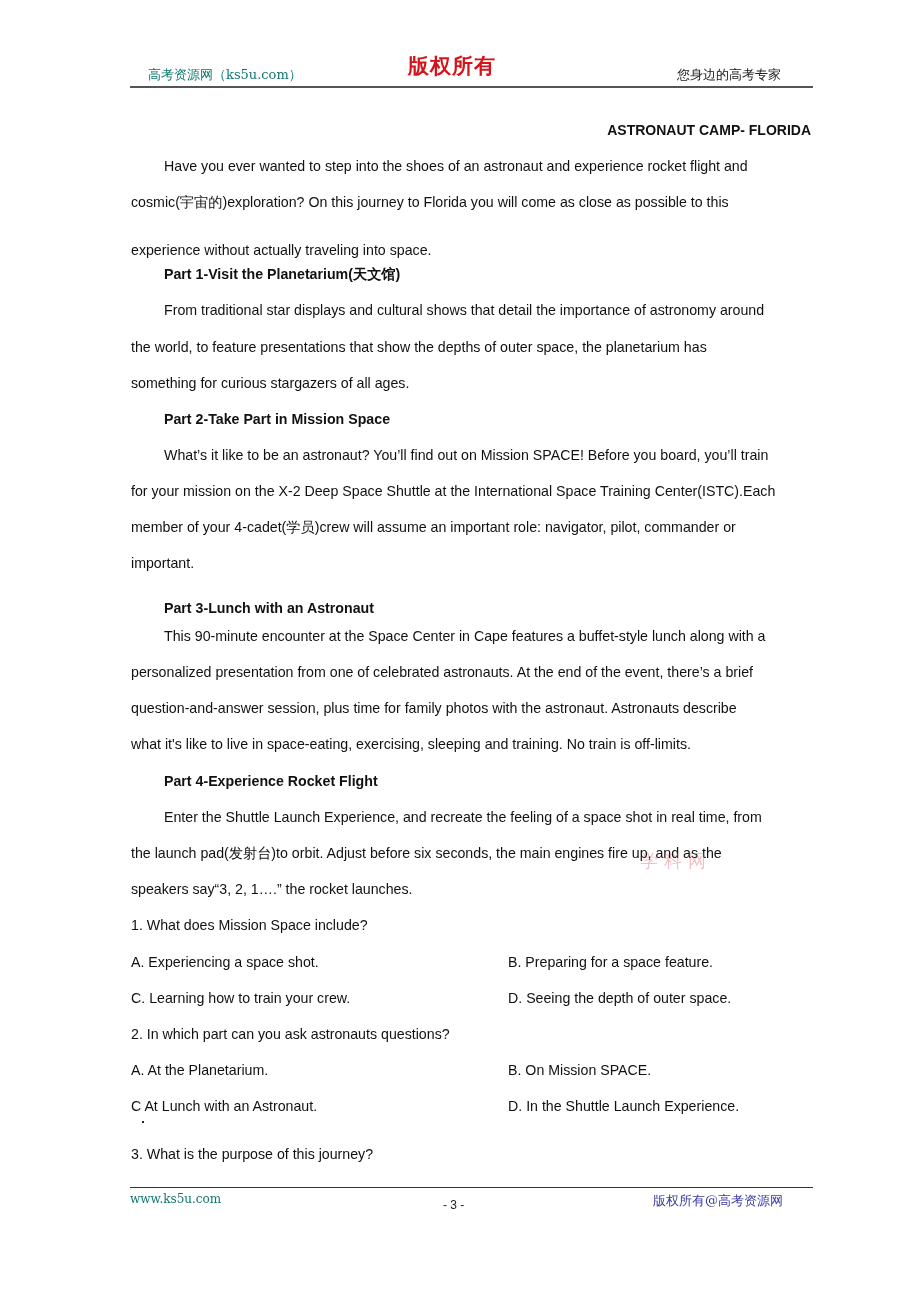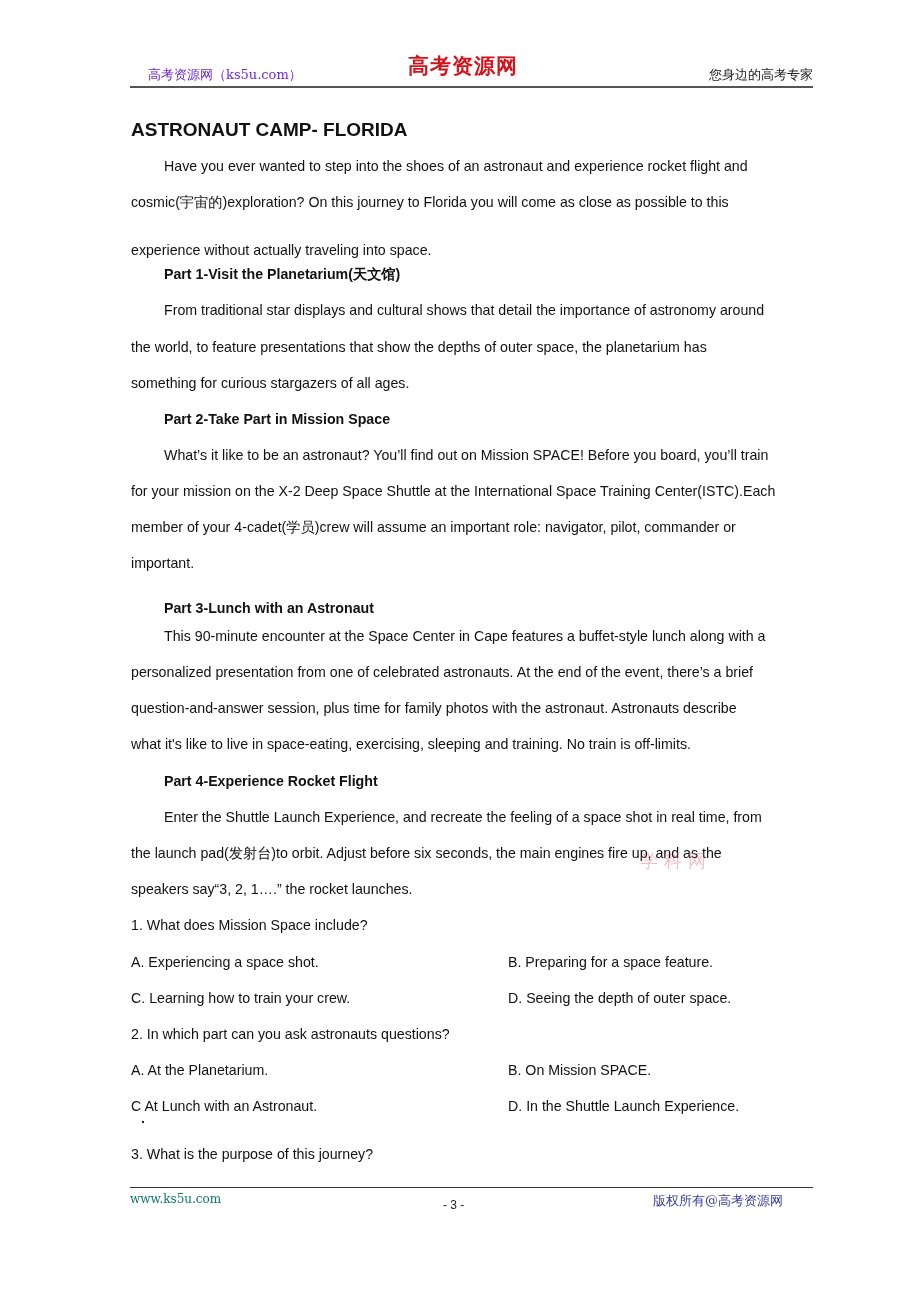--- a/index.html
+++ b/index.html
@@ -7,35 +7,35 @@
       width: 920px; height: 1302px; position: relative; overflow: hidden;
       font-family: "Liberation Sans", "DejaVu Sans", sans-serif;
       color: #111111;
     }
     .page-header {
       position: absolute; left: 130px; top: 58px; width: 683px; height: 28px;
       border-bottom: 2px solid #555555;
     }
     .hdr-left {
       position: absolute; left: 18px; top: 8px;
-      font-family: "DejaVu Serif", "Liberation Serif", serif; font-size: 13px; color: #6d28d9;
+      font-family: "DejaVu Serif", "Liberation Serif", serif; font-size: 13px; color: #0f766e;
     }
     .hdr-logo {
       position: absolute; left: 278px; top: -6px;
       font-family: "DejaVu Serif", "Liberation Serif", serif; font-size: 21px; font-weight: bold;
       color: #d4141b; letter-spacing: 1px;
     }
     .hdr-right {
-      position: absolute; right: 0; top: 8px;
+      position: absolute; right: 32px; top: 8px;
       font-family: "DejaVu Serif", "Liberation Serif", serif; font-size: 13px; color: #222;
     }
     .content { position: absolute; left: 131px; top: 0; width: 680px; font-size: 14.2px; }
     .line { position: absolute; left: 0; white-space: nowrap; line-height: 20px; }
     .indent { left: 33px; }
-    .title { left: 0; width: 680px; text-align: left; font-weight: bold; font-size: 19px; }
+    .title { left: 0; width: 680px; text-align: right; font-weight: bold; font-size: 14px; }
     .bold { font-weight: bold; text-align: right; }
     .opt-b { left: 377px; }
     .stray-dot { position: absolute; left: 142px; top: 1121px; width: 2px; height: 2px; background: #222; }
     .watermark {
       position: absolute; left: 640px; top: 843px; width: 130px; height: 30px;
       color: rgba(225, 70, 90, 0.35); font-size: 18px; letter-spacing: 6px;
       font-family: "DejaVu Serif", serif; pointer-events: none; margin-top: 6px;
     }
     .page-footer {
       position: absolute; left: 130px; top: 1187px; width: 683px; height: 30px;
@@ -49,21 +49,21 @@
     .ftr-right {
       position: absolute; right: 30px; top: 4px;
       font-family: "DejaVu Serif", "Liberation Serif", serif; font-size: 13px; color: #3a3aa0;
     }
   </style>
 </head>
 <body>
 
 <div class="page-header">
   <span class="hdr-left">高考资源网（ks5u.com）</span>
-  <span class="hdr-logo">高考资源网</span>
+  <span class="hdr-logo">版权所有</span>
   <span class="hdr-right">您身边的高考专家</span>
 </div>
 
 <div class="content">
   <div class="line title" style="top:120px">ASTRONAUT CAMP- FLORIDA</div>
 
   <div class="line indent" style="top:156px">Have you ever wanted to step into the shoes of an astronaut and experience rocket flight and</div>
   <div class="line" style="top:192px">cosmic(宇宙的)exploration? On this journey to Florida you will come as close as possible to this</div>
   <div class="line" style="top:240px">experience without actually traveling into space.</div>
 

